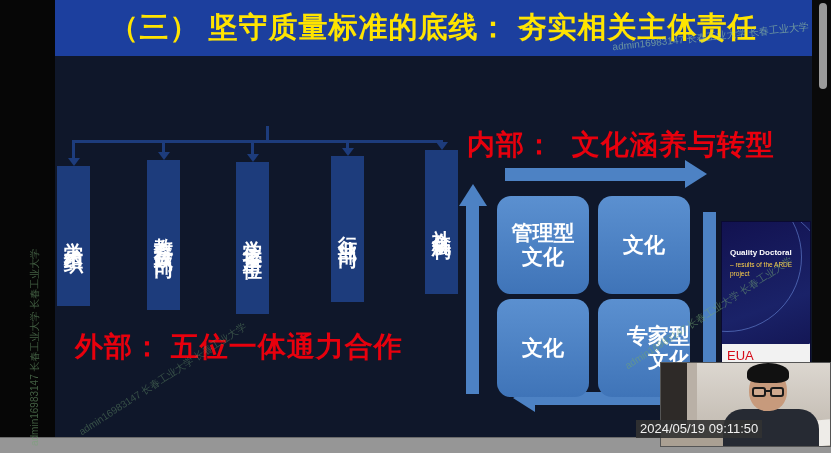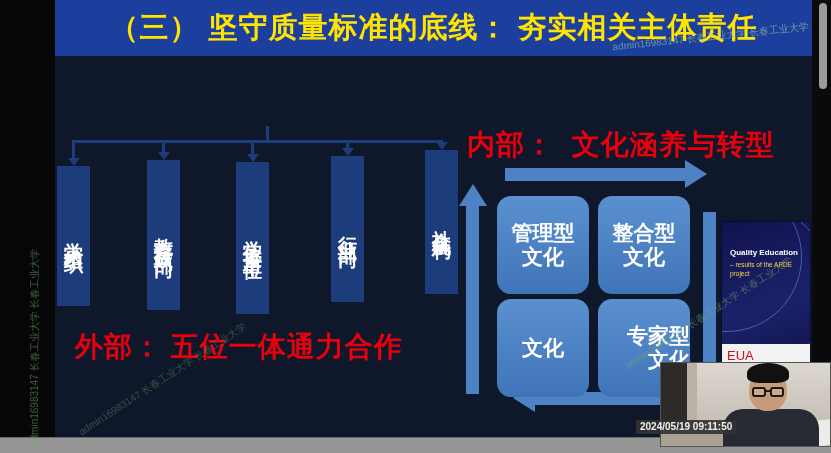--- a/index.html
+++ b/index.html
@@ -65,21 +65,21 @@
 
   
   .watermark { color:rgba(115,165,115,0.55); font-size:10px; white-space:nowrap;
                pointer-events:none; z-index:20; }
   .wm-left { left:28px; top:446px; transform:rotate(-90deg); transform-origin:0 0; }
   .wm-topright { left:612px; top:30px; transform:rotate(-6deg); color:rgba(160,205,160,0.6); }
   .wm-midleft { left:80px; top:426px; transform:rotate(-33deg); transform-origin:0 50%; color:rgba(115,165,115,0.4); }
   .wm-right { left:626px; top:360px; transform:rotate(-33deg); transform-origin:0 50%; }
 
   .timestamp { left:636px; top:420px; background:rgba(50,50,50,0.9); color:#f0f0f0;
-               font-size:10px; padding:1px 4px 2px; z-index:40; white-space:nowrap;font-weight:bold; }
+               font-size:13px; padding:1px 4px 2px; z-index:40; white-space:nowrap; }
 
   
   .webcam { left:660px; top:362px; width:171px; height:85px; z-index:30;
             background:linear-gradient(#dcd7d0,#bdb5ab); border:1px solid #555; overflow:hidden; }
   .cam-door  { position:absolute; left:0; top:0; width:26px; height:100%; background:#2e2a28; }
   .cam-frame { position:absolute; left:26px; top:0; width:10px; height:100%; background:#b9b0a6; }
   .cam-floor { position:absolute; left:0; bottom:0; width:100%; height:18px; background:#aaa093; }
   .cam-paper { position:absolute; left:128px; top:58px; width:42px; height:26px; background:#eeece8; transform:rotate(-5deg); }
   .cam-torso { position:absolute; left:62px; top:46px; width:96px; height:40px; background:#262a33; border-radius:20px 20px 0 0; }
   .cam-head  { position:absolute; left:88px; top:6px; width:38px; height:42px; background:#c79a7c; border-radius:50% 50% 45% 45%; }
@@ -140,36 +140,35 @@
     <div class="abs cyc-bar" style="left:480px; top:392px; width:186px; height:13px;"></div>
     <div class="abs tri-left" style="left:458px; top:384px;"></div>
     <div class="abs cyc-bar" style="left:411px; top:206px; width:13px; height:188px;"></div>
     <div class="abs tri-up" style="left:404px; top:184px;"></div>
 
     <div class="abs culture" style="left:442px; top:196px;">
       <span>管理型</span>
       <span>文化</span>
       </div>
     <div class="abs culture" style="left:543px; top:196px;">
-      <span>整合型</span>
       <span>文化</span>
       </div>
     <div class="abs culture" style="left:442px; top:299px;">
       <span>文化</span>
       </div>
     <div class="abs culture" style="left:543px; top:299px;align-items:flex-end;">
       <span>专家型</span>
       <span>文化</span>
       </div>
 
     <div class="abs book">
       <div class="book-arc arc1"></div>
       <div class="book-arc arc2"></div>
       <div class="book-title">
-        <div class="bt1">Quality Education</div>
+        <div class="bt1">Quality Doctoral</div>
         <div class="bt3">– results of the ARDE project</div>
       </div>
       <div class="book-strip">
         <span class="eua">EUA</span>
         <span class="mini-bar1"></span>
         <span class="mini-bar2"></span>
         <span class="flag"></span>
         <span class="redsq"></span>
       </div>
     </div>

